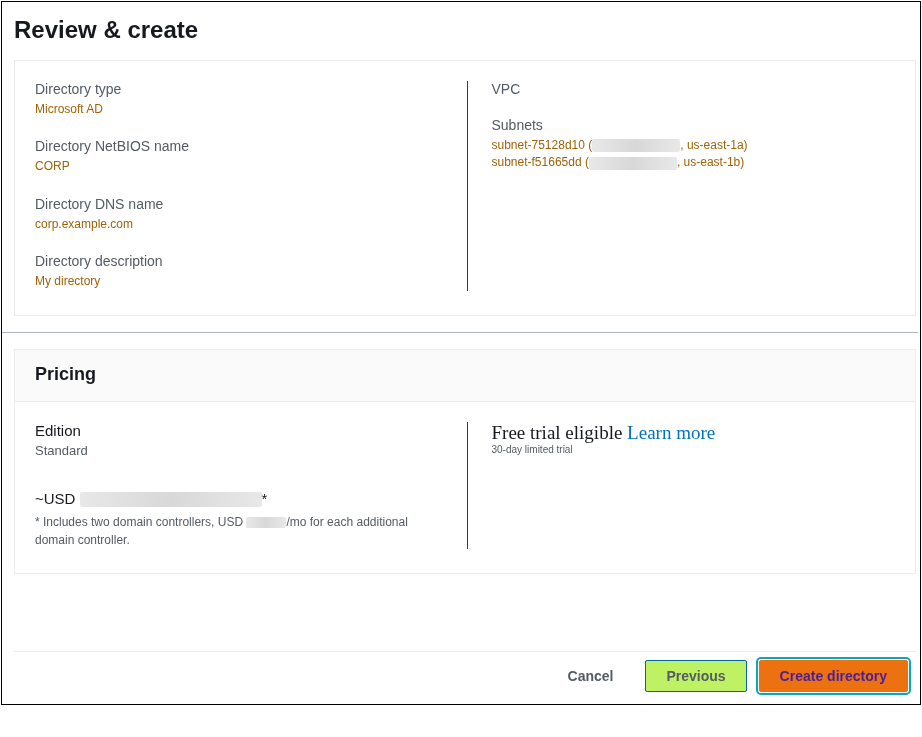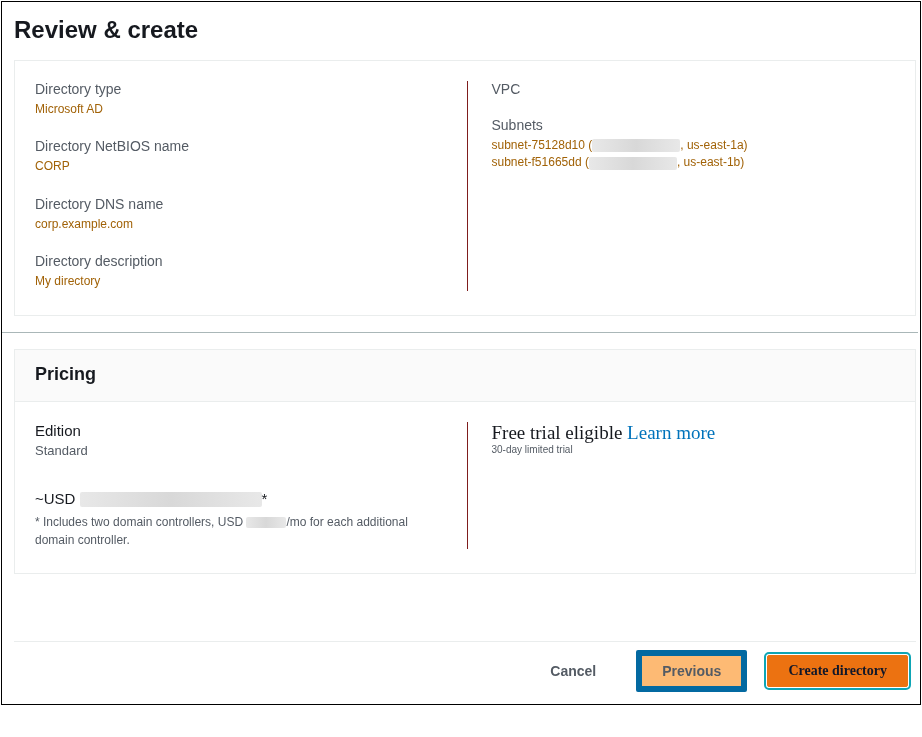--- a/index.html
+++ b/index.html
@@ -100,50 +100,49 @@
       font-family: Liberation Serif, serif;
     }
     .trial-sub {
       font-size: 10px;
       color: #545b64;
     }
     .actions {
       display: flex;
       justify-content: flex-end;
       align-items: center;
-      gap: 20px;
+      gap: 12px;
       padding: 8px 8px 0 0;
       border-top: 1px solid #eaeded;
       margin-top: auto;
     }
     .btn {
       font-size: 14px;
       font-weight: 700;
       padding: 7px 20px;
       border-radius: 2px;
       cursor: pointer;
       border: none;
       background: transparent;
     }
     .btn-link {
       color: #545b64;
       background: transparent;
     }
     .btn-outline {
       color: #545b64;
-      border: 6px solid #0369a1;
-      background: #fdba74;
+      border: 1px solid #0369a1;
+      background: #bef264;
     }
     .btn-primary {
       background: #ec7211;
-      color: #0f172a;
+      color: #4c1d95;
       border: 1px solid #ec7211;
       outline: 2px solid #0ea5b5;
       outline-offset: 1px;
-      font-family: Liberation Serif, serif;
     }
     .hr-thin {
       border: none;
       border-top: 1px solid #aab7b8;
       margin: 0 -2px 16px -12px;
     }
   </style>
 </head>
 <body>
 

